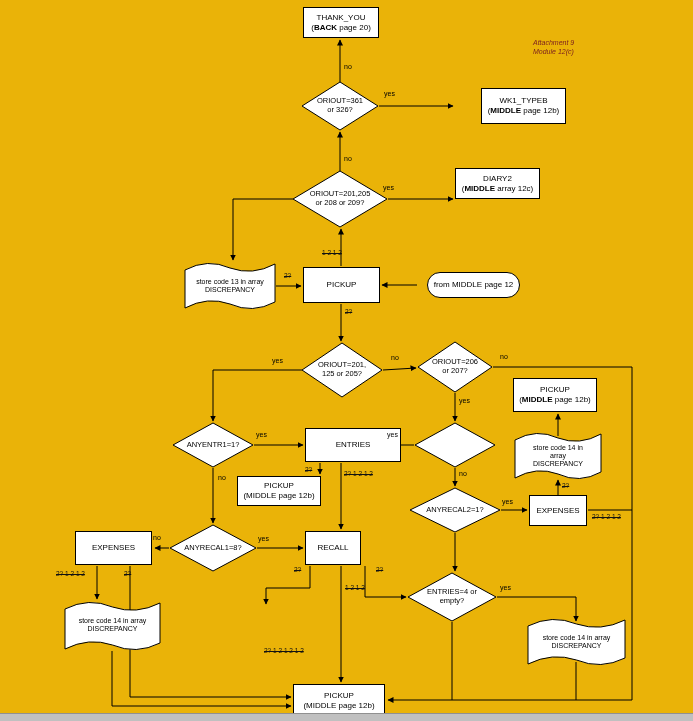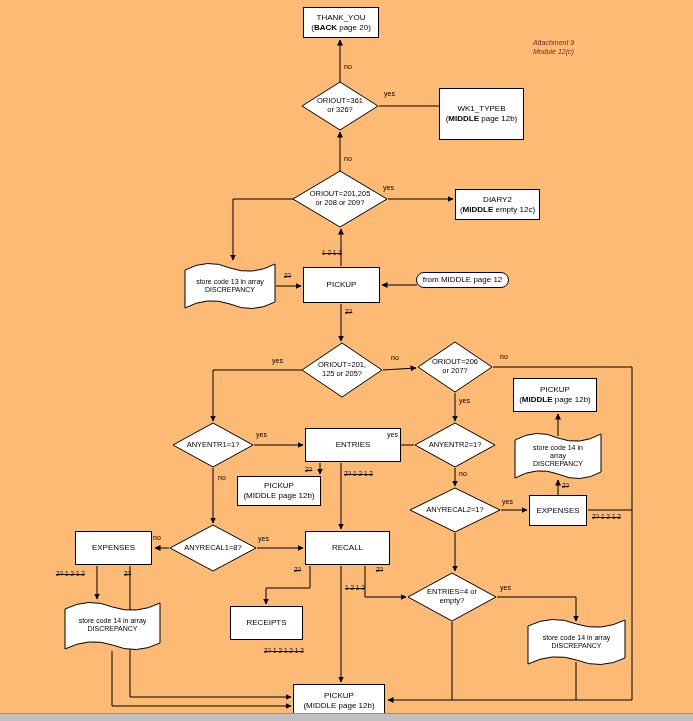--- a/index.html
+++ b/index.html
@@ -11,21 +11,21 @@
   .doc-overlay{font-size:7px;}
   .elabel{position:absolute;font-size:7px;white-space:nowrap;line-height:1;}
   .ref{font-size:6.5px;text-decoration:line-through;color:#111;}
   .b{font-weight:bold;}
   .annotation{position:absolute;left:533px;top:38px;font-size:7px;font-style:italic;color:#7A1F1F;line-height:1.35;}
   .scrollbar{position:absolute;left:0;top:713px;width:693px;height:8px;background:#C0C0C0;border-top:1px solid #909090;}
 </style>
 </head>
 <body>
 
-<div class="canvas" style="background: #fdba74;">
+<div class="canvas" style="background: #eab308;">
 
   <svg class="edges" width="693" height="721">
     <defs>
       <marker id="arr" markerWidth="7" markerHeight="7" refX="5.5" refY="3" orient="auto">
         <path d="M0,0 L6,3 L0,6 Z" fill="#000"></path>
       </marker>
     </defs>
     <g stroke="#000" stroke-width="1" fill="none">
       <polyline points="340,82 340,40" marker-end="url(#arr)"></polyline>
       <polyline points="379,106 453,106" marker-end="url(#arr)"></polyline>
@@ -85,35 +85,35 @@
   <div class="annotation">
     <div>Attachment 9</div>
     <div>Module 12(c)</div>
   </div>
 
   <div class="rect" style="left:303px;top:7px;width:76px;height:31px">
     <div>THANK_YOU</div>
     <div><span>(</span><span class="b">BACK</span><span> page 20)</span></div>
   </div>
 
-  <div class="rect" style="left:439px;top:88px;width:85px;height:52px">
+  <div class="rect" style="left:481px;top:88px;width:85px;height:36px">
     <div>WK1_TYPEB</div>
     <div><span>(</span><span class="b">MIDDLE</span><span> page 12b)</span></div>
   </div>
 
-  <div class="rect" style="left:455px;top:189px;width:85px;height:31px">
+  <div class="rect" style="left:455px;top:168px;width:85px;height:31px">
     <div>DIARY2</div>
-    <div><span>(</span><span class="b">MIDDLE</span><span> empty 12c)</span></div>
+    <div><span>(</span><span class="b">MIDDLE</span><span> array 12c)</span></div>
   </div>
 
   <div class="rect" style="left:303px;top:267px;width:77px;height:36px">
     <div>PICKUP</div>
   </div>
 
-  <div class="rect term" style="left:416px;top:272px;width:93px;height:16px">
+  <div class="rect term" style="left:427px;top:272px;width:93px;height:26px">
     <div>from MIDDLE page 12</div>
   </div>
 
   <div class="rect" style="left:513px;top:378px;width:84px;height:34px">
     <div>PICKUP</div>
     <div><span>(</span><span class="b">MIDDLE</span><span> page 12b)</span></div>
   </div>
 
   <div class="rect" style="left:305px;top:428px;width:96px;height:34px">
     <div>ENTRIES</div>
@@ -121,31 +121,28 @@
 
   <div class="rect" style="left:237px;top:476px;width:84px;height:30px">
     <div>PICKUP</div>
     <div>(MIDDLE page 12b)</div>
   </div>
 
   <div class="rect" style="left:529px;top:495px;width:58px;height:31px">
     <div>EXPENSES</div>
   </div>
 
-  <div class="rect" style="left:305px;top:531px;width:85px;height:34px">
+  <div class="rect" style="left:305px;top:531px;width:56px;height:34px">
     <div>RECALL</div>
   </div>
 
   <div class="rect" style="left:75px;top:531px;width:77px;height:34px">
     <div>EXPENSES</div>
   </div>
 
-  <div class="rect" style="left:230px;top:606px;width:73px;height:34px">
-    <div>RECEIPTS</div>
-  </div>
 
   <div class="rect" style="left:293px;top:684px;width:92px;height:33px">
     <div>PICKUP</div>
     <div>(MIDDLE page 12b)</div>
   </div>
 
   <div class="overlay" style="left:302px;top:84px;width:76px;height:44px">
     <div>ORIOUT=361</div>
     <div>or 326?</div>
   </div>
@@ -156,23 +153,20 @@
   <div class="overlay" style="left:303px;top:345px;width:78px;height:50px">
     <div>ORIOUT=201,</div>
     <div>125 or 205?</div>
   </div>
   <div class="overlay" style="left:419px;top:344px;width:72px;height:46px">
     <div>ORIOUT=206</div>
     <div>or 207?</div>
   </div>
   <div class="overlay" style="left:175px;top:425px;width:76px;height:40px">
     <div>ANYENTR1=1?</div>
-  </div>
-  <div class="overlay" style="left:417px;top:425px;width:76px;height:40px">
-    <div>ANYENTR2=1?</div>
   </div>
   <div class="overlay" style="left:412px;top:490px;width:86px;height:40px">
     <div>ANYRECAL2=1?</div>
   </div>
   <div class="overlay" style="left:172px;top:527px;width:82px;height:42px">
     <div>ANYRECAL1=8?</div>
   </div>
   <div class="overlay" style="left:410px;top:575px;width:84px;height:44px">
     <div>ENTRIES=4 or</div>
     <div>empty?</div>

